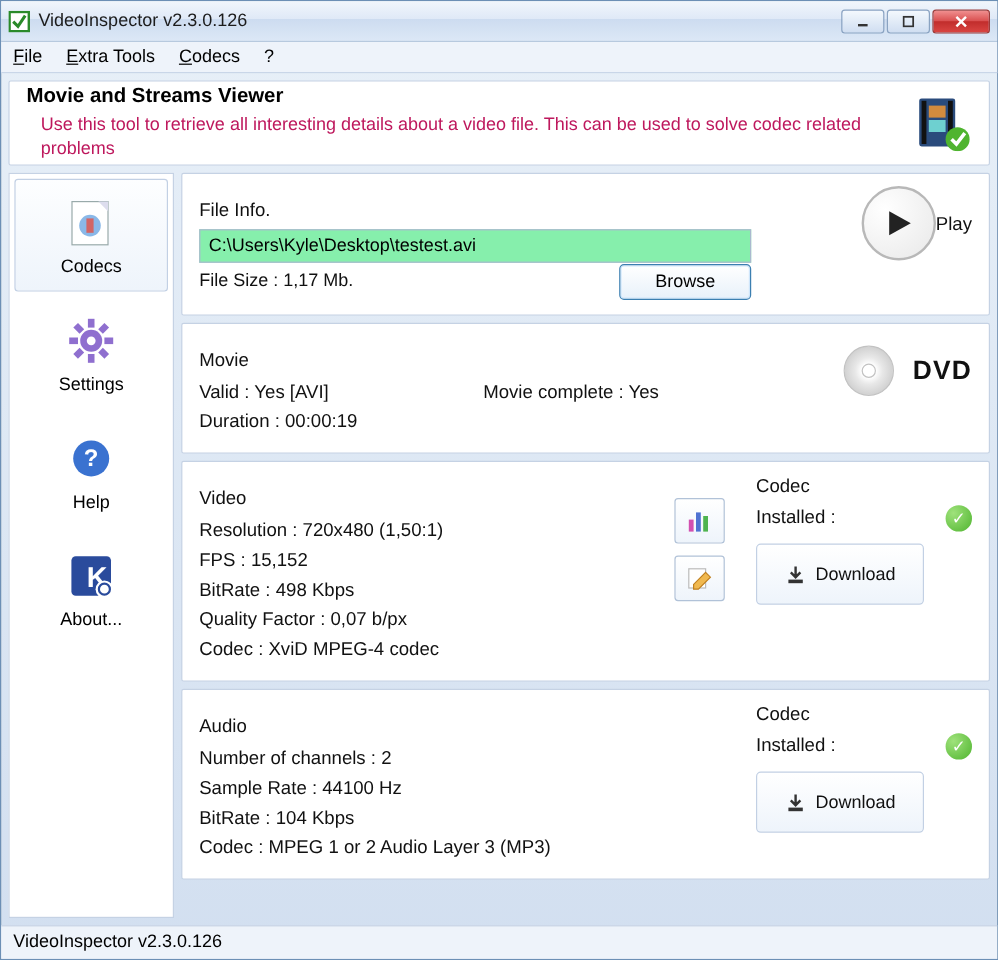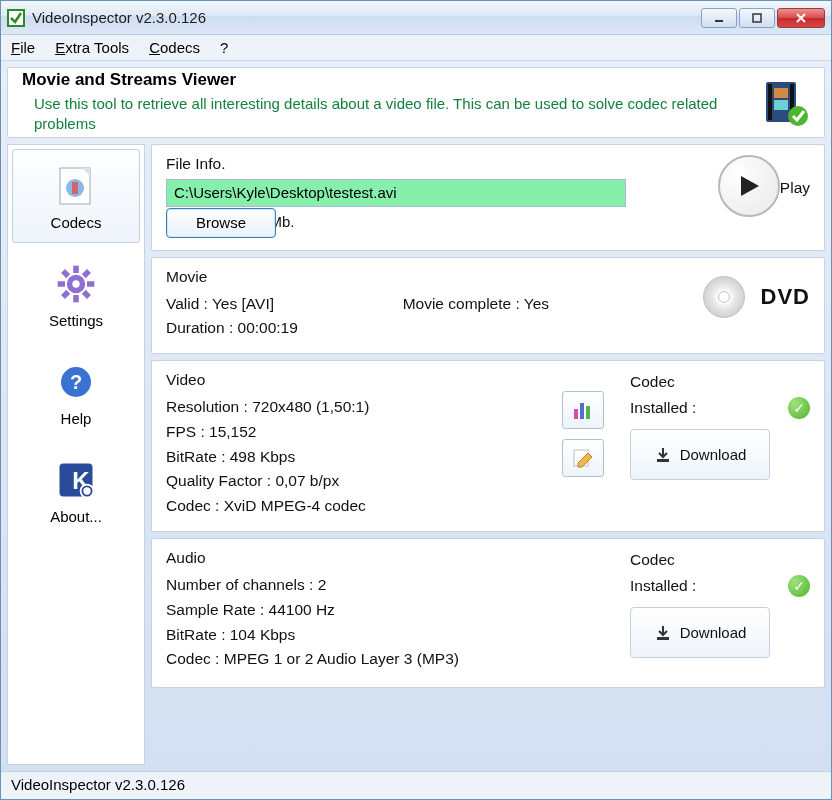--- a/index.html
+++ b/index.html
@@ -43,21 +43,21 @@
 .headerpane {
   background: #fff;
   border: 1px solid #c5d2e4;
   margin: 6px;
   padding: 2px 14px;
   display: flex; align-items: center;
   border-radius: 2px;
 }
 .headerpane .hleft { flex: 1; }
 .headerpane h1 { font-size: 17px; font-weight: bold; margin-bottom: 4px; }
-.headerpane p { font-size: 15px; line-height: 1.35; color: #15803d; padding-left: 12px; }
+.headerpane p { font-size: 15px; line-height: 1.35; color: #be185d; padding-left: 12px; }
 .headerpane .hicon { width: 48px; height: 48px; }
 
 .body {
   flex: 1; display: flex;
   margin: 0 6px 6px 6px;
   gap: 6px;
   min-height: 0;
 }
 
 .sidebar { width: 138px; display: flex; flex-direction: column; gap: 4px; background: #fff; border: 1px solid #c5d2e4; padding: 4px; }
@@ -67,32 +67,32 @@
    border: 1px solid transparent; border-radius: 3px;
    font-size: 15px;
    min-height: 94px;
 }
 .sidebtn:first-child { border-color: #c2d0e4; background: linear-gradient(to bottom, #fdfeff, #eef4fb); }
 .sidebtn .sicon { width: 48px; height: 48px; margin-bottom: 4px; display:flex; align-items:center; justify-content:center; }
 
 .main { flex: 1; display: flex; flex-direction: column; gap: 6px; }
 .group {
   background: #fff; border: 1px solid #c5d2e4; border-radius: 2px;
-  padding: 10px 14px 12px; position: relative;
+  padding: 22px 14px 12px; position: relative;
   font-size: 15.5px; color: #111;
 }
 .group .gtitle { font-size: 15.5px; margin-bottom: 6px; }
 .group .line { line-height: 1.6; }
 
 .fileinput {
   width: 460px; height: 28px; border: 1px solid #aab9cf; padding: 2px 7px;
   font-size: 15px; background: #86efac;
 }
 .filesize { margin-top: 6px; font-size: 15px; }
-.browse-row { display: flex; margin-top: -22px; }
+.browse-row { display: flex; justify-content: flex-end; margin-top: -22px; }
 .btn {
   min-width: 110px; height: 30px; font-size: 15px;
   background: linear-gradient(to bottom, #ffffff, #e8f1fa);
   border: 1px solid #3c7fb1; border-radius: 4px; cursor: pointer;
   box-shadow: inset 0 0 0 1px #cfe6fb;
 }
 
 .playwrap { position: absolute; right: 14px; top: 10px; display: flex; flex-direction: row; align-items: center; }
 .playbtn {
   width: 62px; height: 62px; border-radius: 50%;

